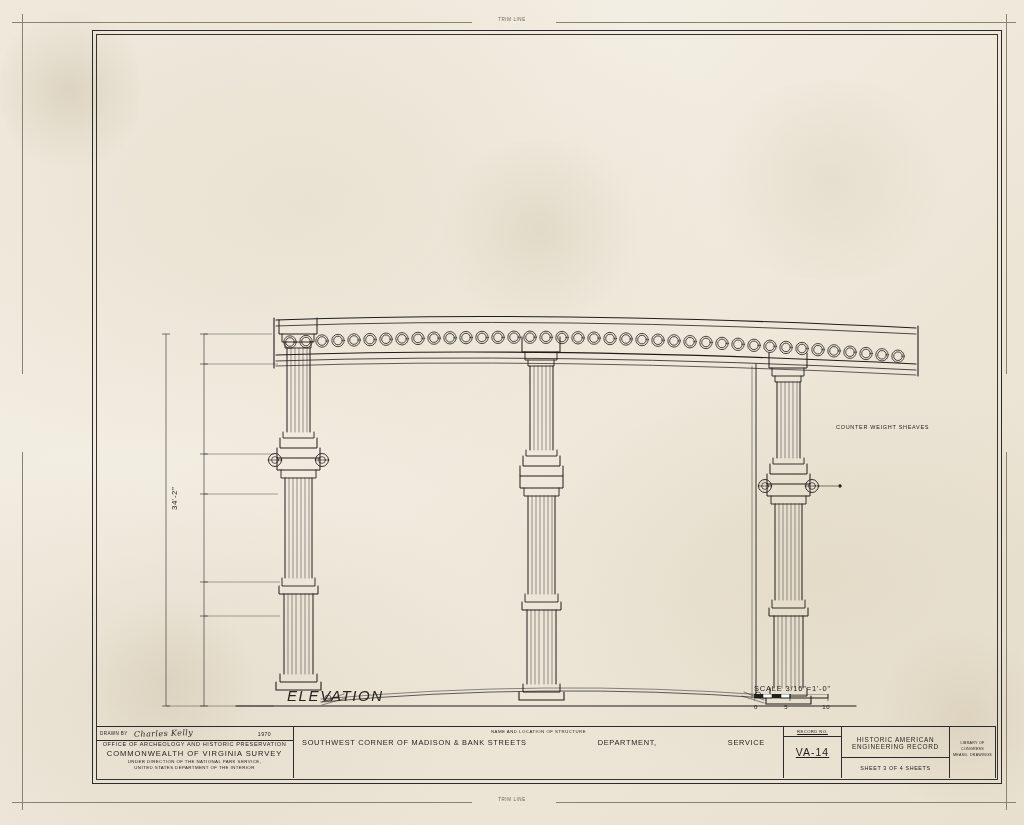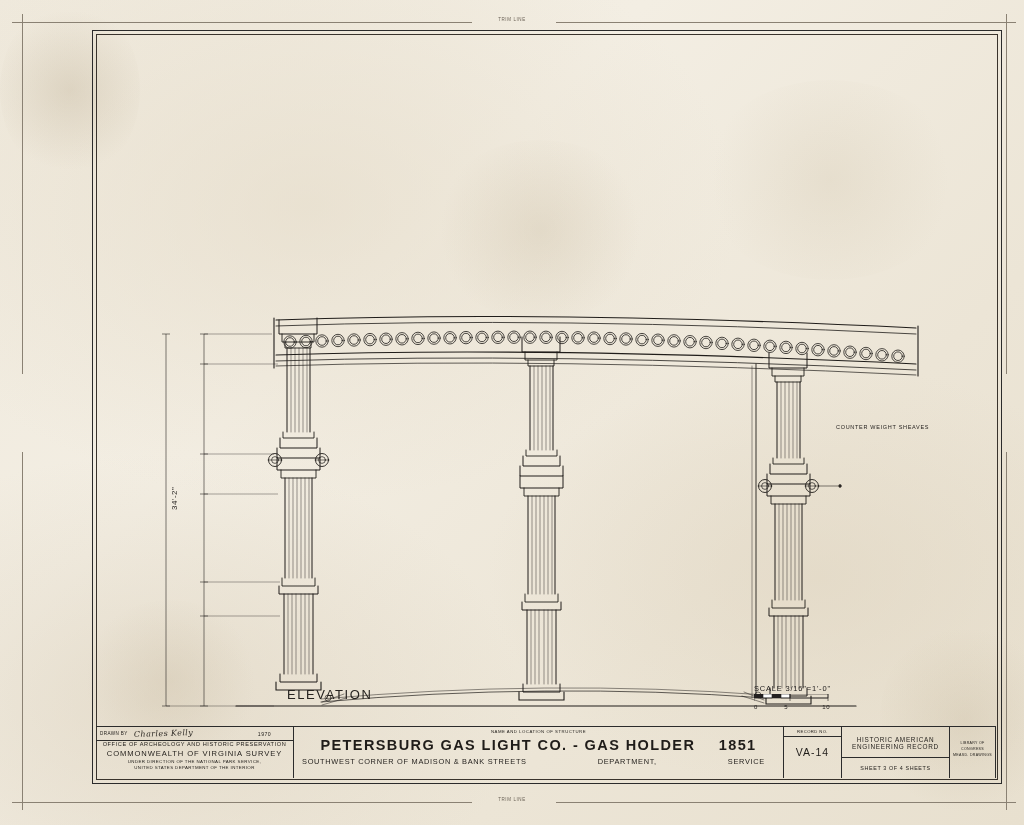--- a/index.html
+++ b/index.html
@@ -99,21 +99,21 @@
     color: #1f1c19;
   }
   #titleblock .cell {
     box-sizing: border-box;
     border-right: 1.1px solid #2b2b2b;
     position: relative;
     overflow: hidden;
   }
   #tb-agency { width: 198px; }
   #tb-name   { width: 490px; }
-  #tb-record { width: 58px; }
+  #tb-record { width: 58px; text-decoration: underline; }
   #tb-haer   { width: 108px; }
   #tb-sheetno{ width: 46px; border-right: none; }
 
   .drawn-row {
     position: absolute;
     left: 0; top: 0;
     width: 100%;
     height: 13px;
     border-bottom: 0.8px solid #2b2b2b;
     font-size: 4.6px;
@@ -416,21 +416,21 @@
     <g stroke="#2a2724" fill="none" stroke-width="0.6">
       <path d="M723,452 L742,452"></path>
       <circle cx="744" cy="452" r="1.4" fill="#2a2724"></circle>
     </g>
 
     <g stroke="#232020" fill="none" stroke-width="0.7">
       <path d="M660,666 L660,666"></path>
     </g>
   </svg>
 
-  <div class="lbl" style="left:287px;top:687px;font-size:13px;letter-spacing:1.6px;">ELEVATION</div>
+  <div class="lbl" style="left:287px;top:687px;font-size:15px;letter-spacing:1.6px;font-style:italic;">ELEVATION</div>
 
   <div class="lbl lbl-small" style="left:836px;top:424px;">COUNTER WEIGHT SHEAVES</div>
 
   <div class="dim-v" style="left:170px;top:510px;font-size:8px;">34'-2"</div>
   <div class="dim-v" style="left:208px;top:348px;"></div>
   <div class="dim-v" style="left:208px;top:400px;"></div>
   <div class="dim-v" style="left:208px;top:455px;"></div>
   <div class="dim-v" style="left:208px;top:525px;"></div>
   <div class="dim-v" style="left:208px;top:572px;"></div>
   <div class="dim-v" style="left:208px;top:625px;"></div>
@@ -467,24 +467,20 @@
         <div class="a1">OFFICE OF ARCHEOLOGY AND HISTORIC PRESERVATION</div>
         <div class="a2">COMMONWEALTH OF VIRGINIA SURVEY</div>
         <div class="a3">UNDER DIRECTION OF THE NATIONAL PARK SERVICE,</div>
         <div class="a4">UNITED STATES DEPARTMENT OF THE INTERIOR</div>
       </div>
     </div>
 
     <div class="cell" id="tb-name">
       <div class="name-stack">
         <div class="n-hdr">NAME AND LOCATION OF STRUCTURE</div>
-        <div class="n-main">
-          <span>PETERSBURG GAS LIGHT CO. - GAS HOLDER</span>
-          <span style="margin-left:18px;">1851</span>
-        </div>
         <div class="n-sub">
           <span>SOUTHWEST CORNER OF MADISON &amp; BANK STREETS</span>
           <span>DEPARTMENT,</span>
           <span>SERVICE</span>
         </div>
       </div>
     </div>
 
     <div class="cell" id="tb-record">
       <div class="rec-stack">

